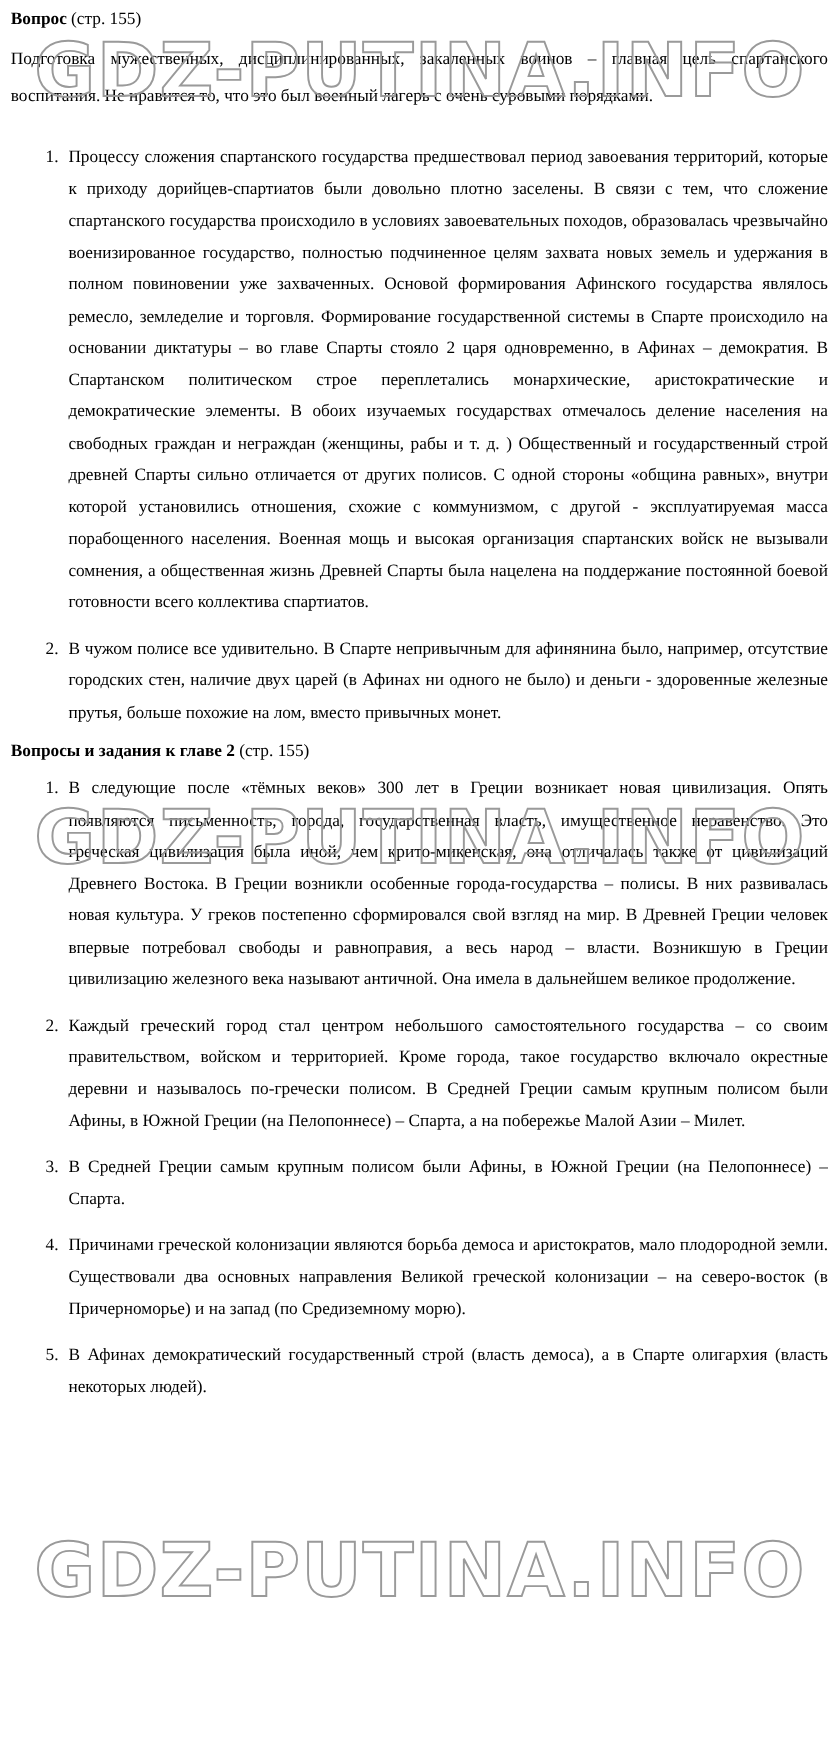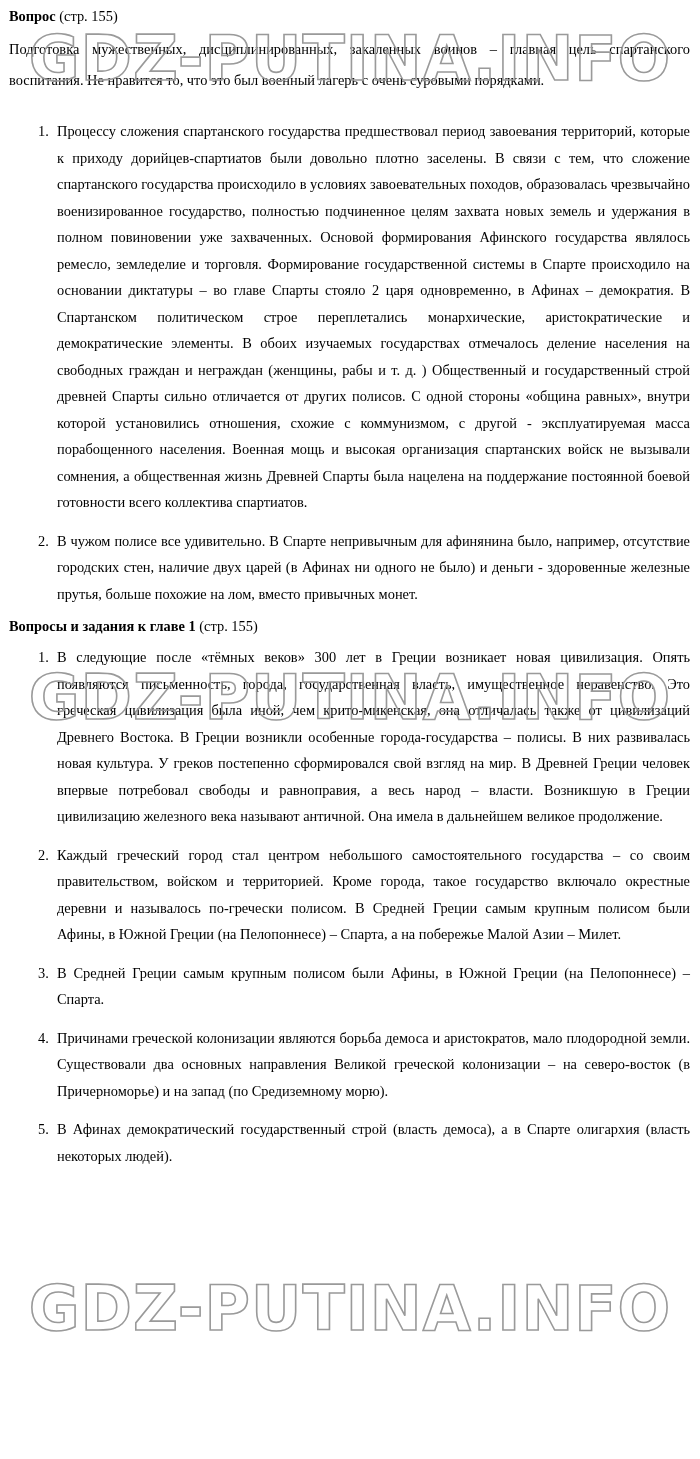--- a/index.html
+++ b/index.html
@@ -156,21 +156,21 @@
       </li>
       <li>
         <span class="num">2.</span>
         <span>В чужом полисе все удивительно. В Спарте непривычным для афинянина было, например, отсутствие городских стен, наличие двух царей (в Афинах ни одного не было) и деньги - здоровенные железные прутья, больше похожие на лом, вместо привычных монет.</span>
       </li>
     </ol>
 
     <div class="block-gap-2"></div>
 
     <h2 class="heading">
-      <span class="bold">Вопросы и задания к главе 1</span><span class="page-ref"> (стр. 155)</span>
+      <span class="bold">Вопросы и задания к главе 2</span><span class="page-ref"> (стр. 155)</span>
     </h2>
 
     <ol class="qlist">
       <li>
         <span class="num">1.</span>
         <span>В следующие после «тёмных веков» 300 лет в Греции возникает новая цивилизация. Опять появляются письменность, города, государственная власть, имущественное неравенство. Это греческая цивилизация была иной, чем крито-микенская, она отличалась также от цивилизаций Древнего Востока. В Греции возникли особенные города-государства – полисы. В них развивалась новая культура. У греков постепенно сформировался свой взгляд на мир. В Древней Греции человек впервые потребовал свободы и равноправия, а весь народ – власти. Возникшую в Греции цивилизацию железного века называют античной. Она имела в дальнейшем великое продолжение.</span>
       </li>
       <li>
         <span class="num">2.</span>
         <span>Каждый греческий город стал центром небольшого самостоятельного государства – со своим правительством, войском и территорией. Кроме города, такое государство включало окрестные деревни и называлось по-гречески полисом. В Средней Греции самым крупным полисом были Афины, в Южной Греции (на Пелопоннесе) – Спарта, а на побережье Малой Азии – Милет.</span>

